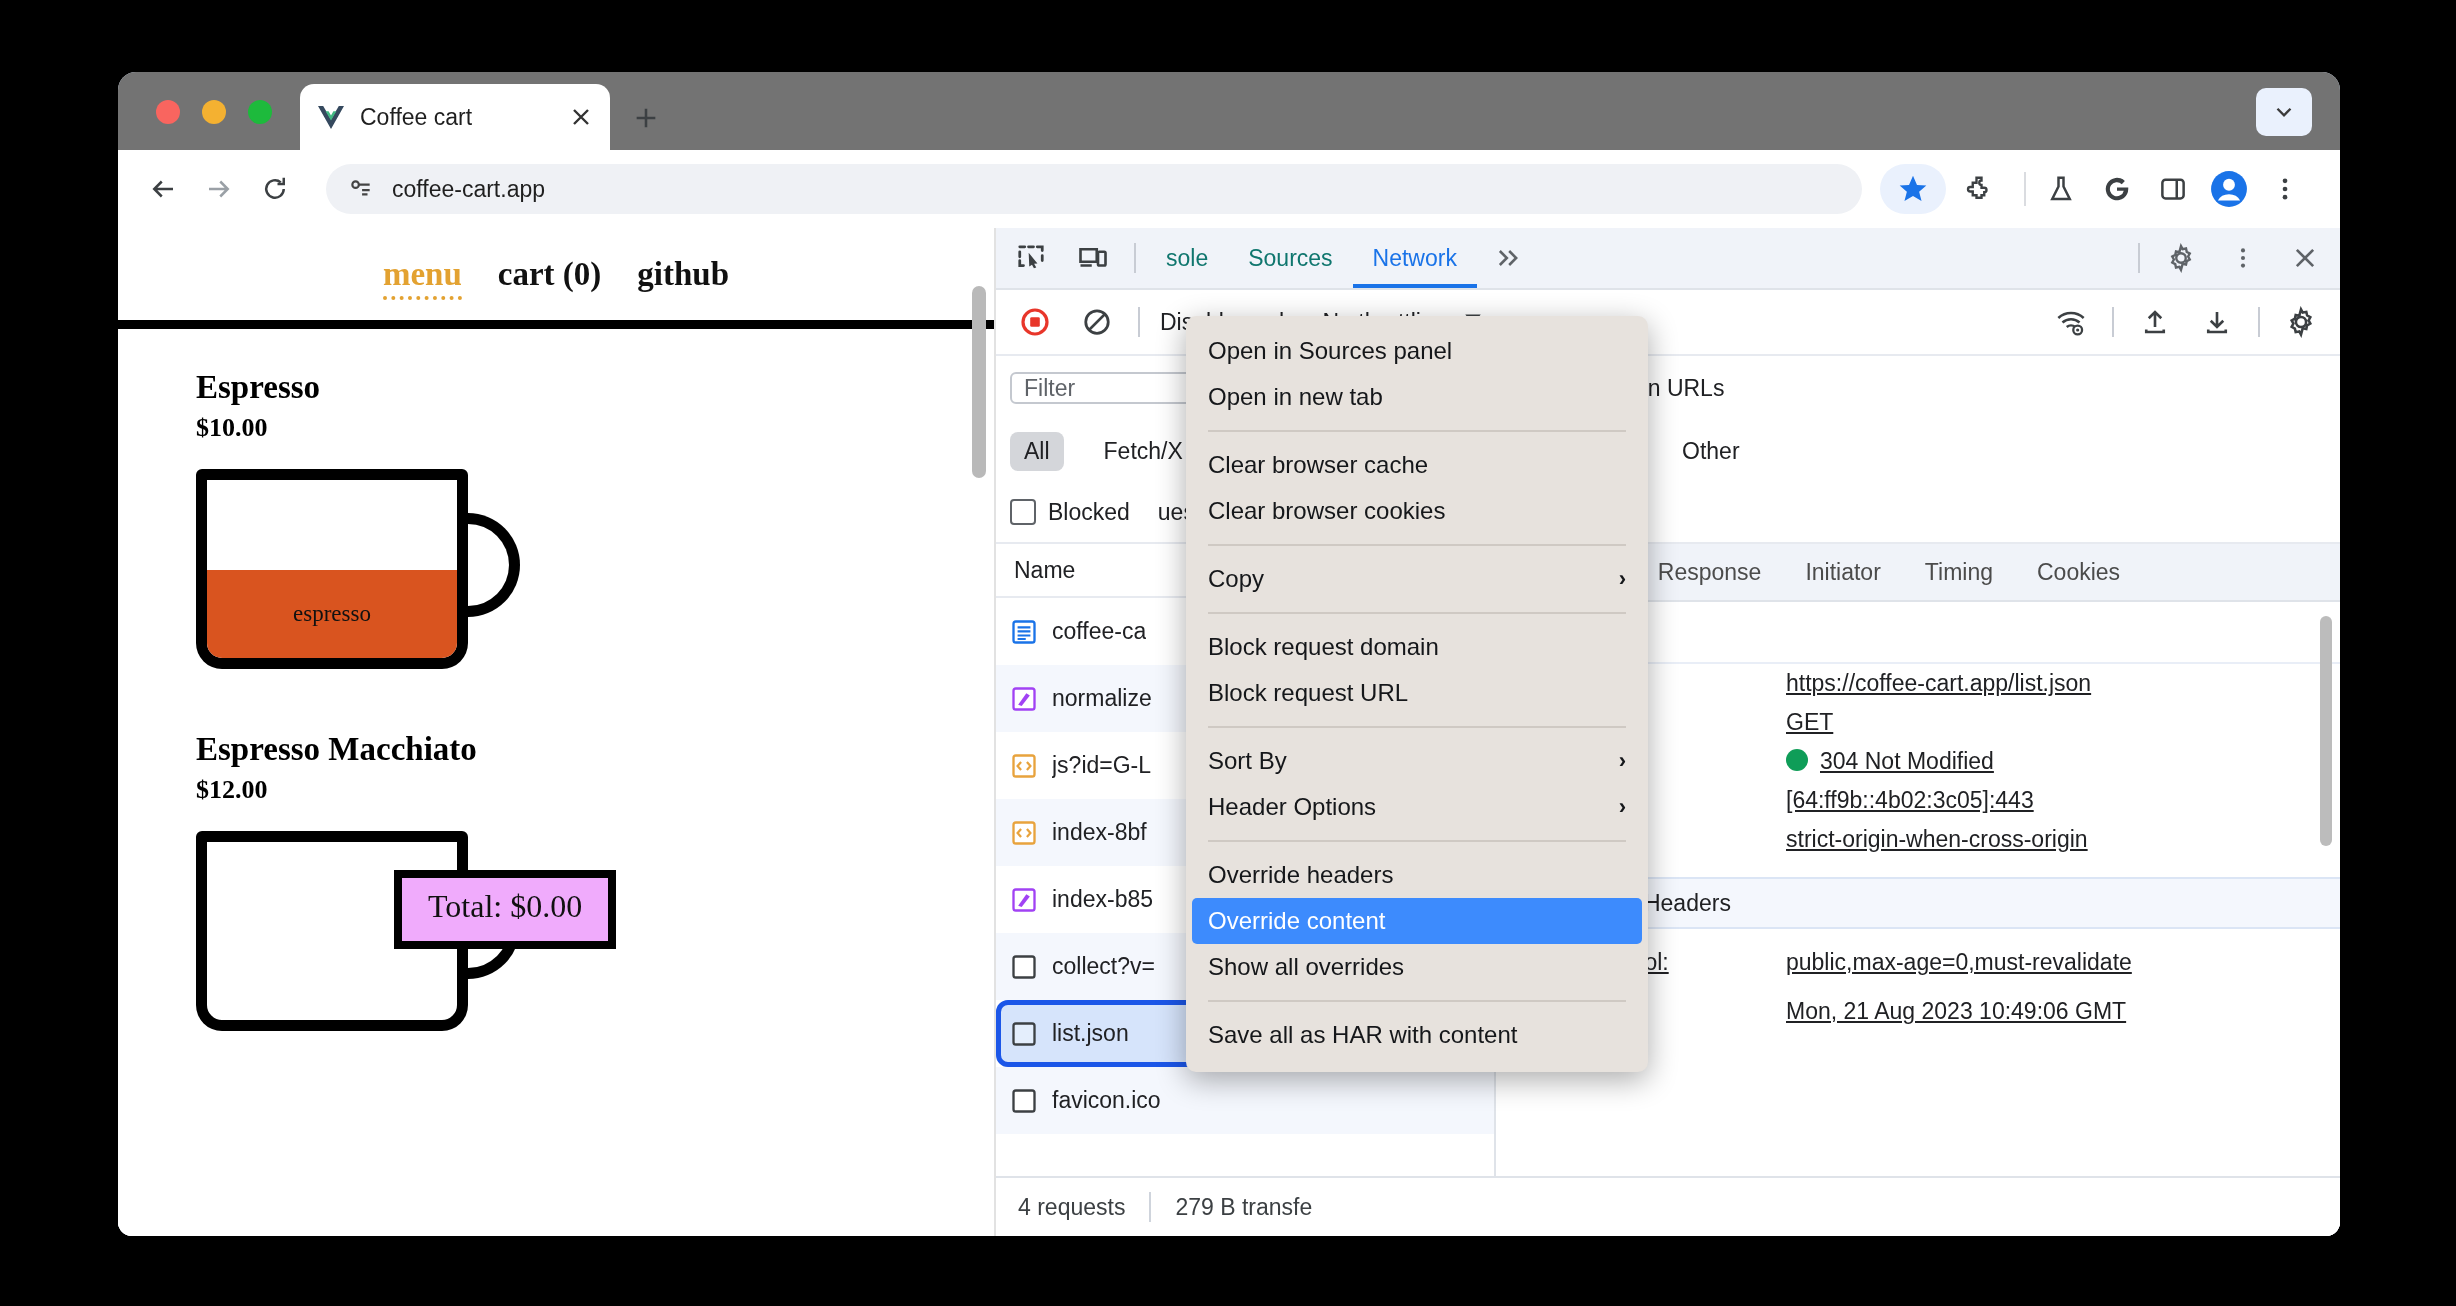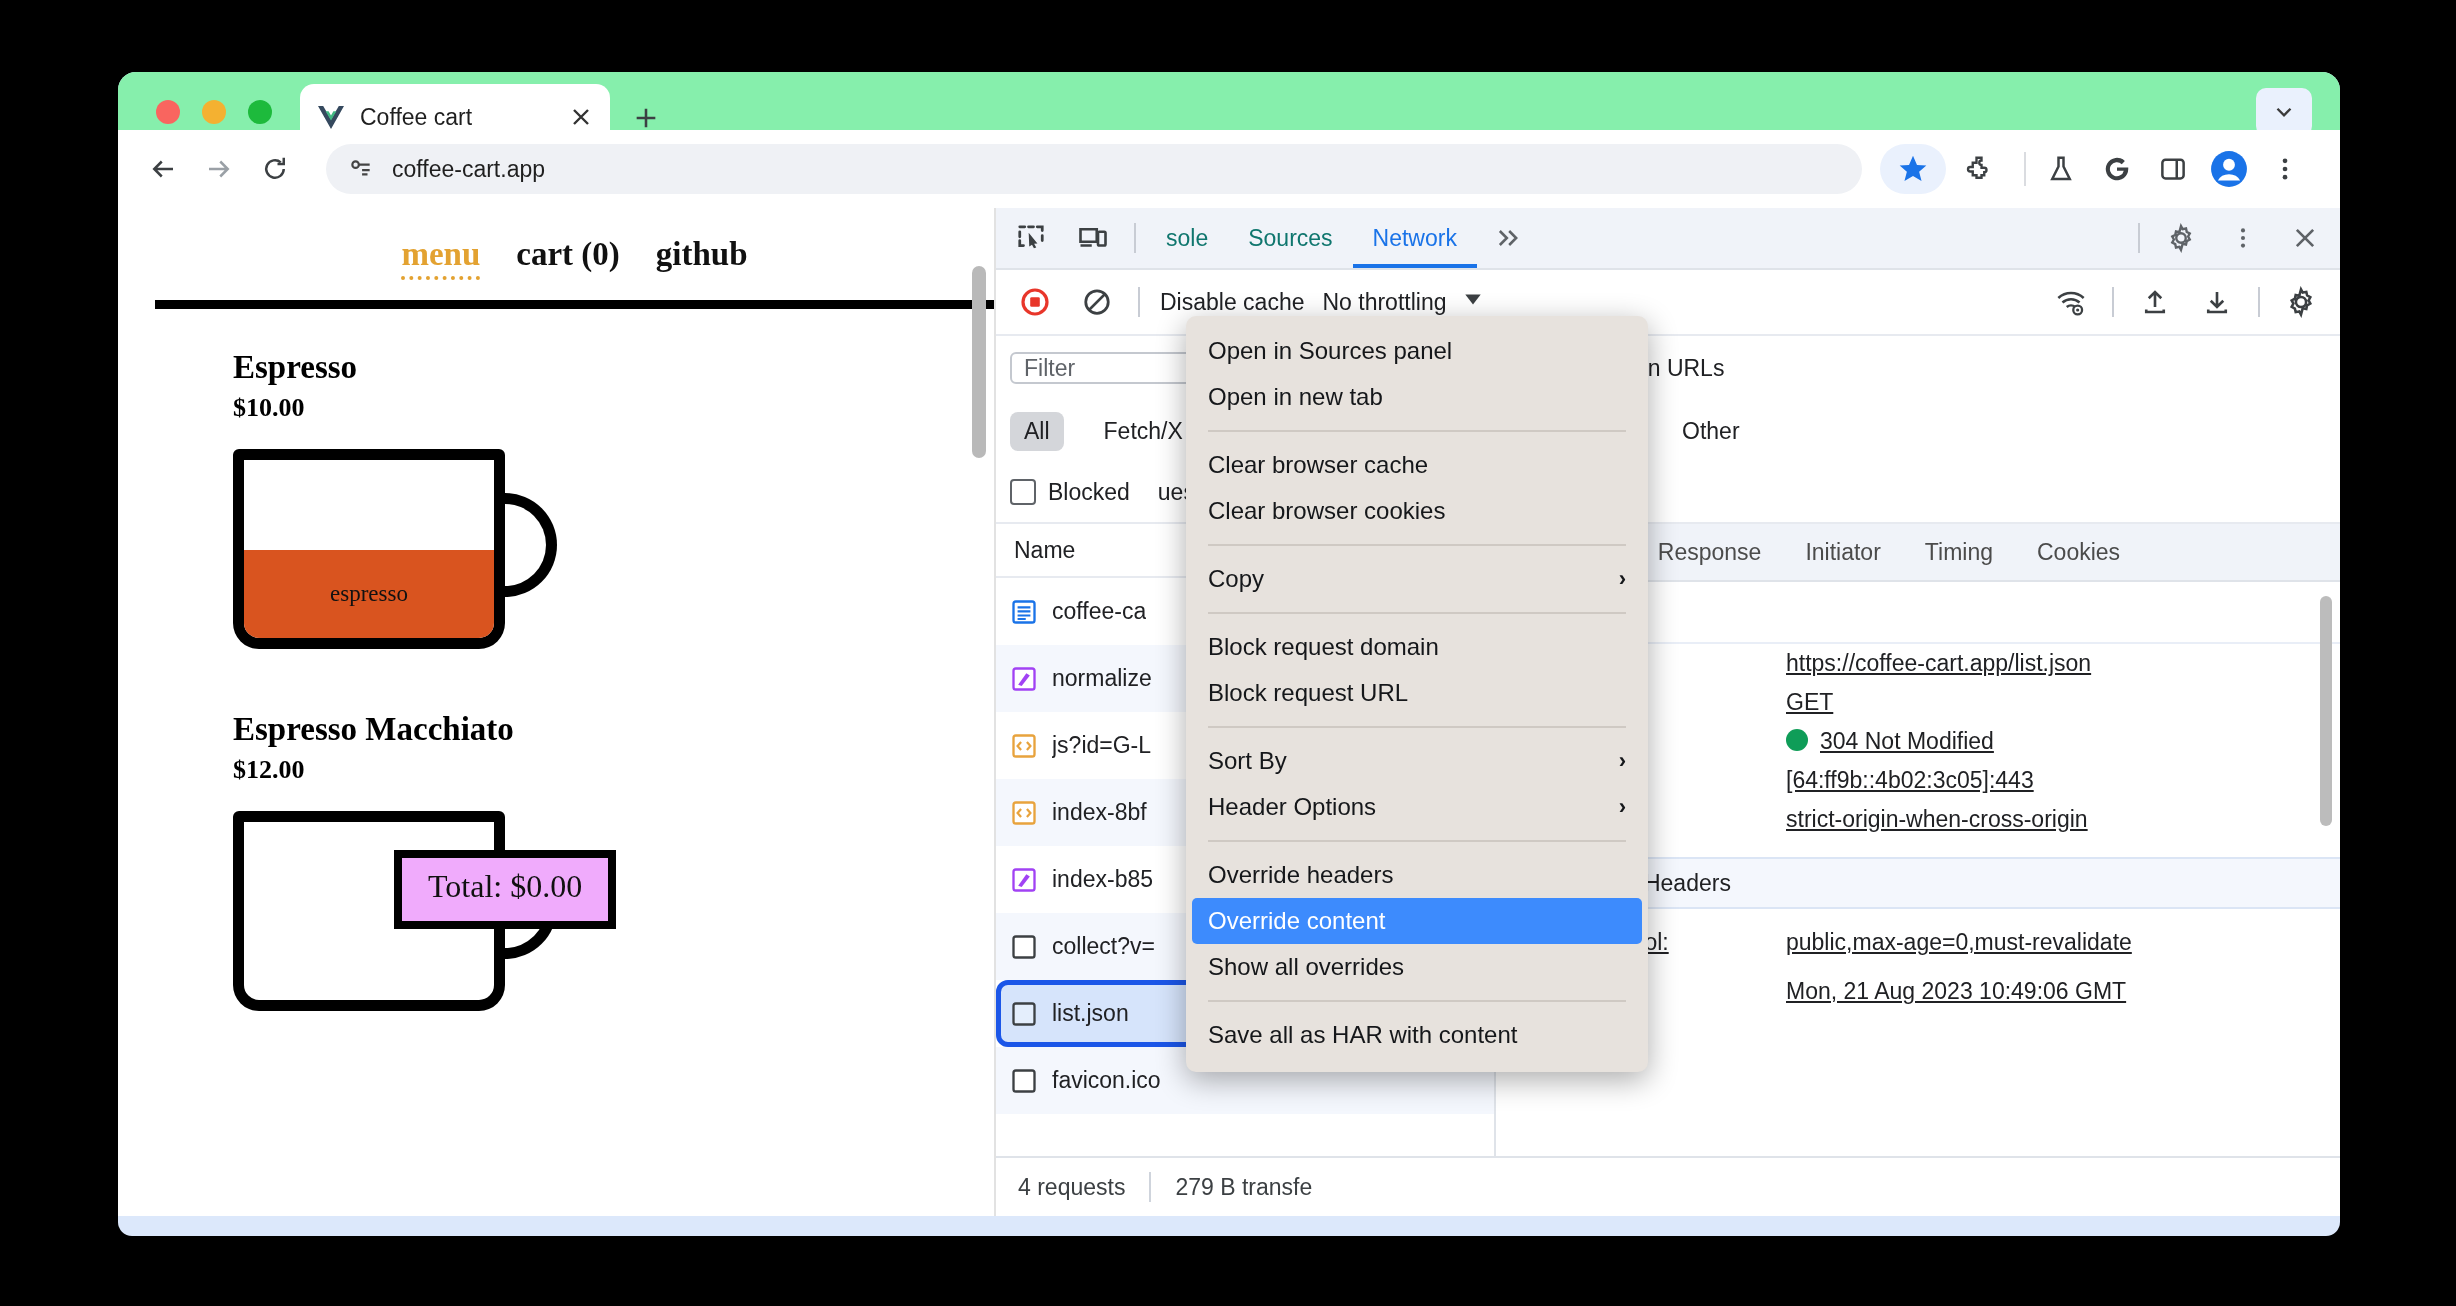--- a/index.html
+++ b/index.html
@@ -16,22 +16,22 @@
     width: 2222px; height: 1164px;
     background: #dce8fb;
     border-radius: 18px 18px 14px 14px;
     box-shadow: 0 0 48px 26px rgba(0,0,0,0.55);
     overflow: hidden;
   }
 
   
   #tabstrip {
     position: relative;
-    height: 58px;
-    background: #86efac;
+    height: 78px;
+    background: #737373;
   }
   .traffic {
     position: absolute; top: 28px; left: 38px;
     display: flex; gap: 22px;
   }
   .dot { width: 24px; height: 24px; border-radius: 50%; }
   .dot.red { background: #f9655f; }
   .dot.amber { background: #f4b131; }
   .dot.green { background: #1dba3c; }
 
@@ -109,21 +109,20 @@
     background: #fff;
   }
 
   
   #page {
     position: relative;
     width: 878px; flex: 0 0 878px;
     background: #fff; overflow: hidden;
     border-right: 2px solid #e2e2e2;
     font-family: "Liberation Serif", serif;
-    padding-left: 37px;
   }
   #pagenav {
     display: flex; justify-content: center; align-items: baseline;
     gap: 36px; padding-top: 28px;
   }
   .navlink { font-size: 33px; font-weight: bold; color: #111; }
   .navlink.active { color: #e3a231; border-bottom: 4px dotted #e3a231; padding-bottom: 3px; }
   #pagerule { height: 9px; background: #000; margin: 20px 0 0 0; }
   #pagebody { padding: 40px 0 0 78px; }
   .prodname { font-size: 33px; font-weight: bold; color: #000; }

